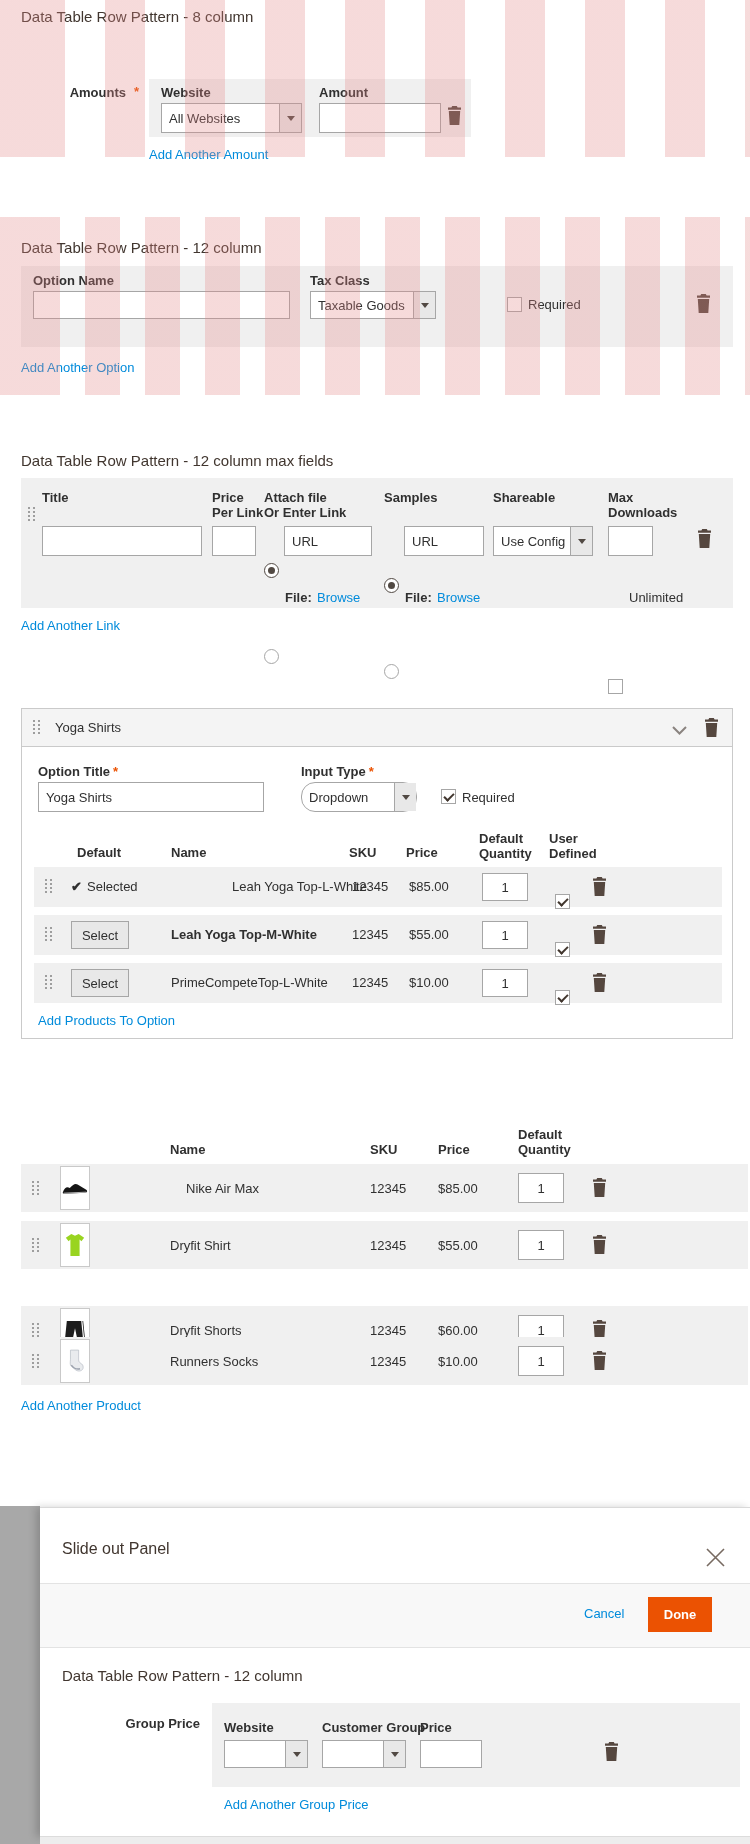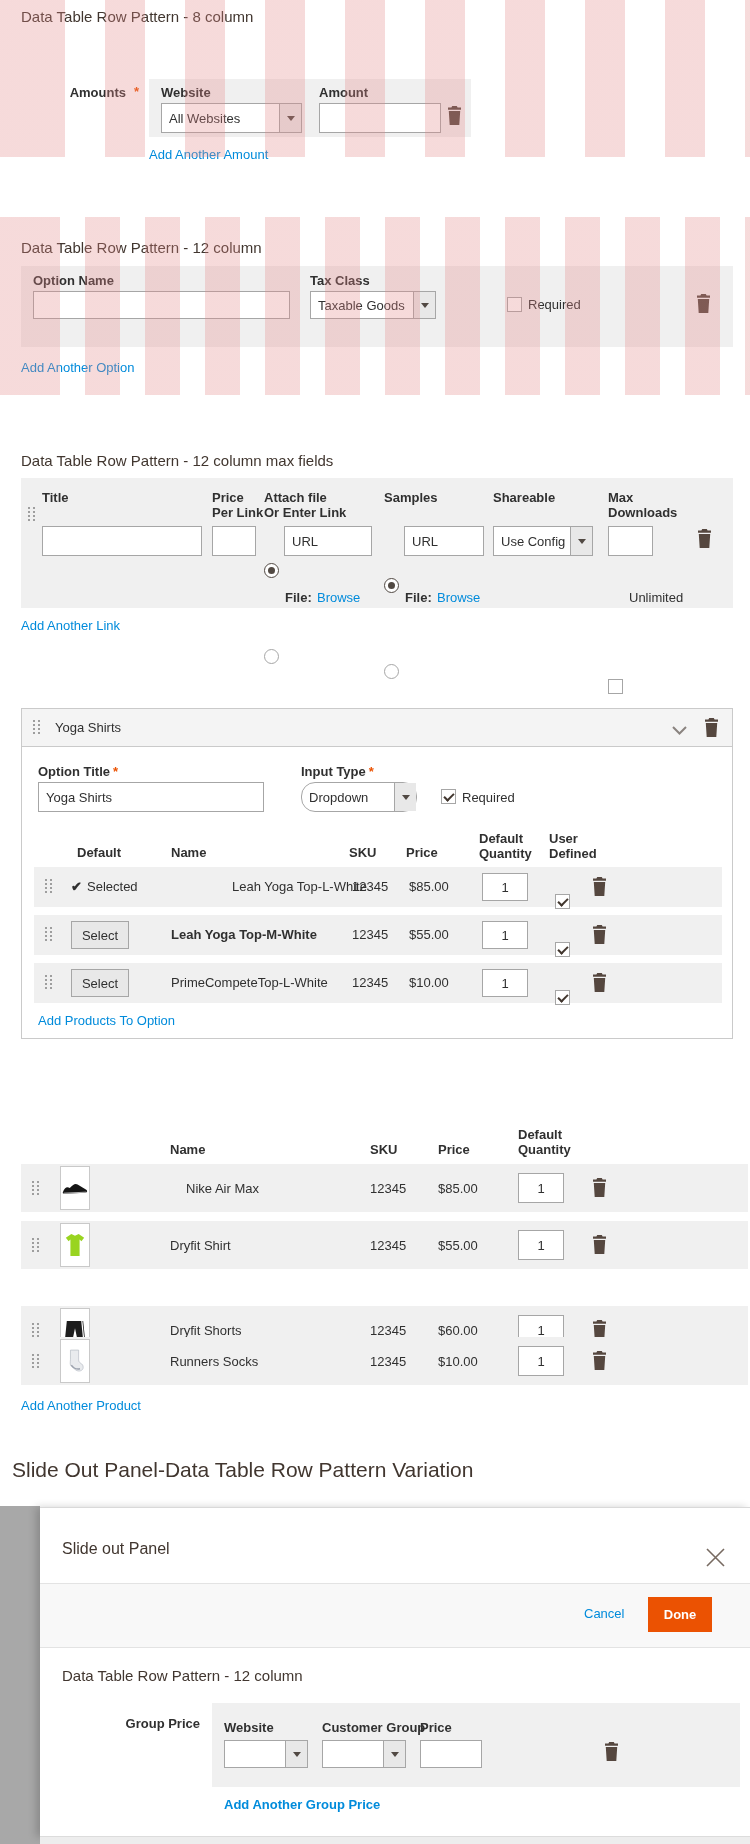--- a/index.html
+++ b/index.html
@@ -321,21 +321,20 @@
     <div class="abs" style="left:497px; top:9px; width:46px; height:30px;"><input class="inp" style="text-align: center;" value="1"></div>
     <div class="abs trash" style="left:571px; top:14px;">
       <svg width="15" height="19" viewBox="0 0 15 19">
           <path fill="#55473f" d="M5.2 0h4.6l.8 1.6H14v2.2H1V1.6h3.4zM1.8 5h11.4l-.9 14H2.7z"></path>
         </svg>
     </div>
   </div>
 
   <a class="abs link" style="left:21px; top:1398px;">Add Another Product</a>
 
-  <div class="abs h1" style="left:12px; top:1458px;">Slide Out Panel-Data Table Row Pattern Variation</div>
 
   <div class="abs" style="left:0; top:1506px; width:40px; height:338px; background:#a8a8a8;"></div>
   <div class="abs" style="left:40px; top:1507px; width:710px; height:330px; background:#fff; border-top:1px solid #d9d9d9; box-shadow:-4px 0 8px rgba(0,0,0,0.18);"></div>
 
   <div class="abs" style="left:62px; top:1540px; font-size:16px; color:#41362f; z-index:2;">Slide out Panel</div>
   <div class="abs" style="left:705px; top:1547px; z-index:2;">
     <svg width="21" height="21" viewBox="0 0 21 21">
         <path d="M2 2 L19 19 M19 2 L2 19" stroke="#776a61" stroke-width="1.6" fill="none"></path>
       </svg>
   </div>
@@ -362,17 +361,17 @@
         <i></i>
       </span>
   </div>
   <div class="abs lbl" style="left:420px; top:1720px; z-index:3;">Price</div>
   <div class="abs" style="left:420px; top:1740px; width:62px; height:28px; z-index:3;"><input class="inp" style=""></div>
   <div class="abs trash" style="left:604px; top:1742px; z-index:3;">
     <svg width="15" height="19" viewBox="0 0 15 19">
         <path fill="#55473f" d="M5.2 0h4.6l.8 1.6H14v2.2H1V1.6h3.4zM1.8 5h11.4l-.9 14H2.7z"></path>
       </svg>
   </div>
-  <a class="abs link" style="left:224px; top:1797px; z-index:3;font-weight:bold;">Add Another Group Price</a>
+  <a class="abs link" style="left:224px; top:1797px; z-index:3;">Add Another Group Price</a>
 
   <div class="abs" style="left:40px; top:1836px; width:710px; height:8px; background:#ededed; border-top:1px solid #dcdcdc;"></div>
 
 </div>
 
 </body></html>

